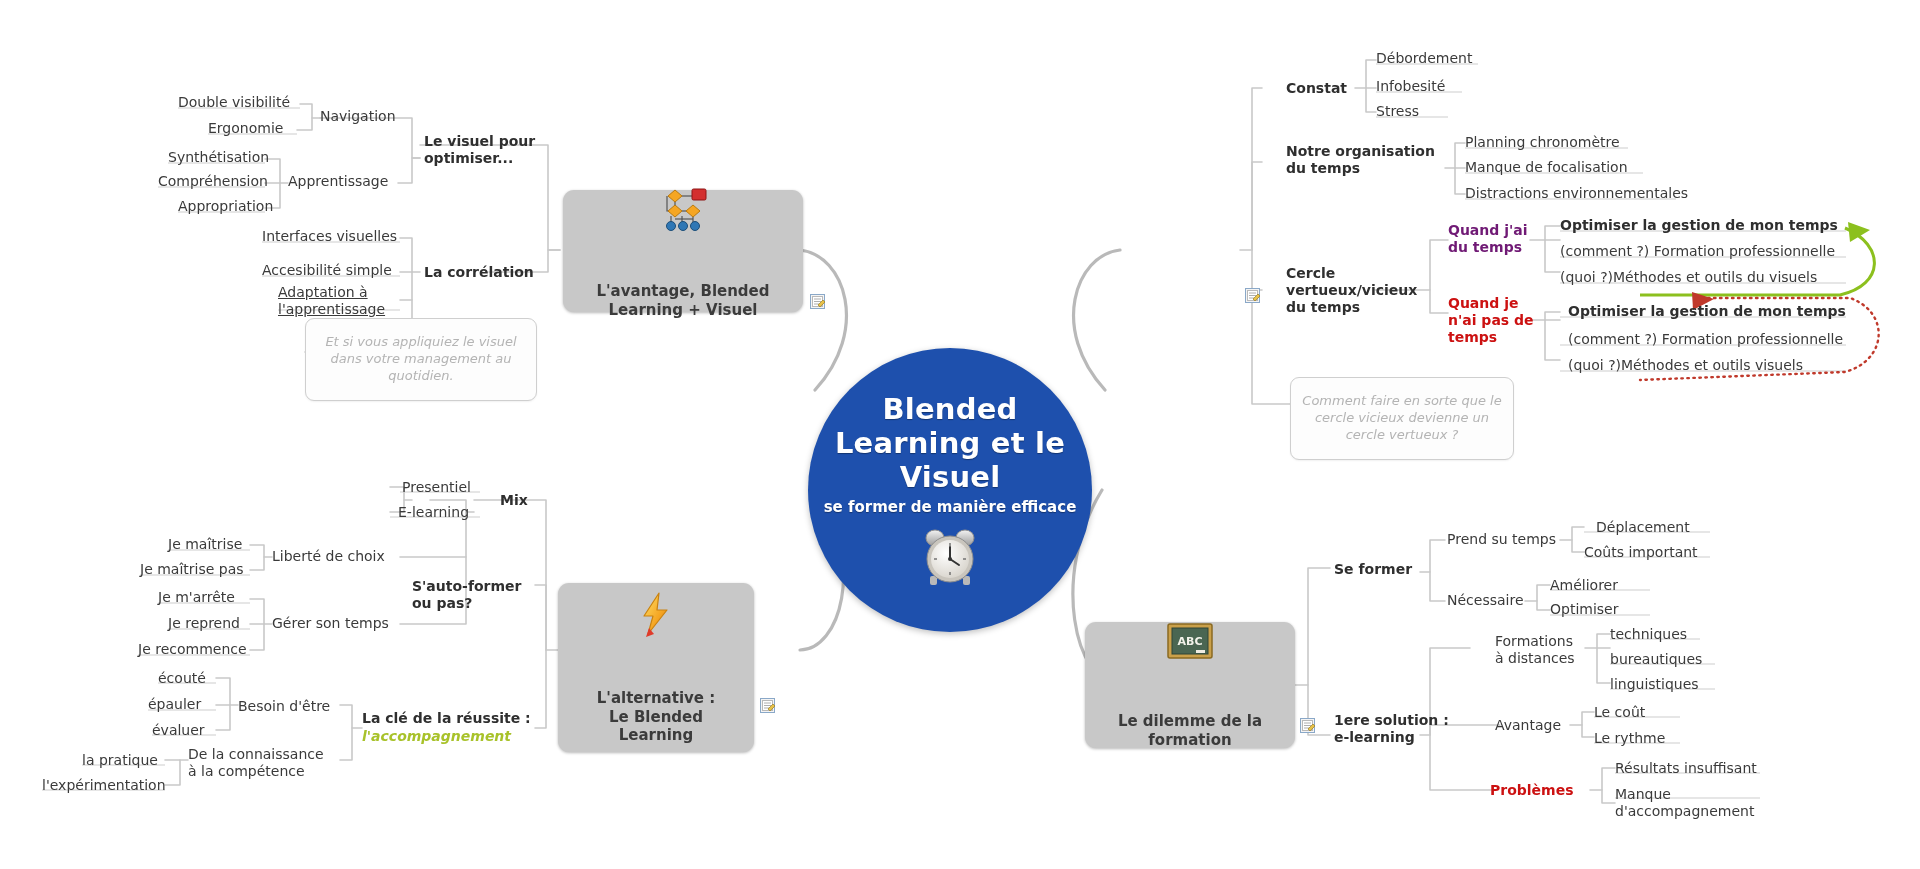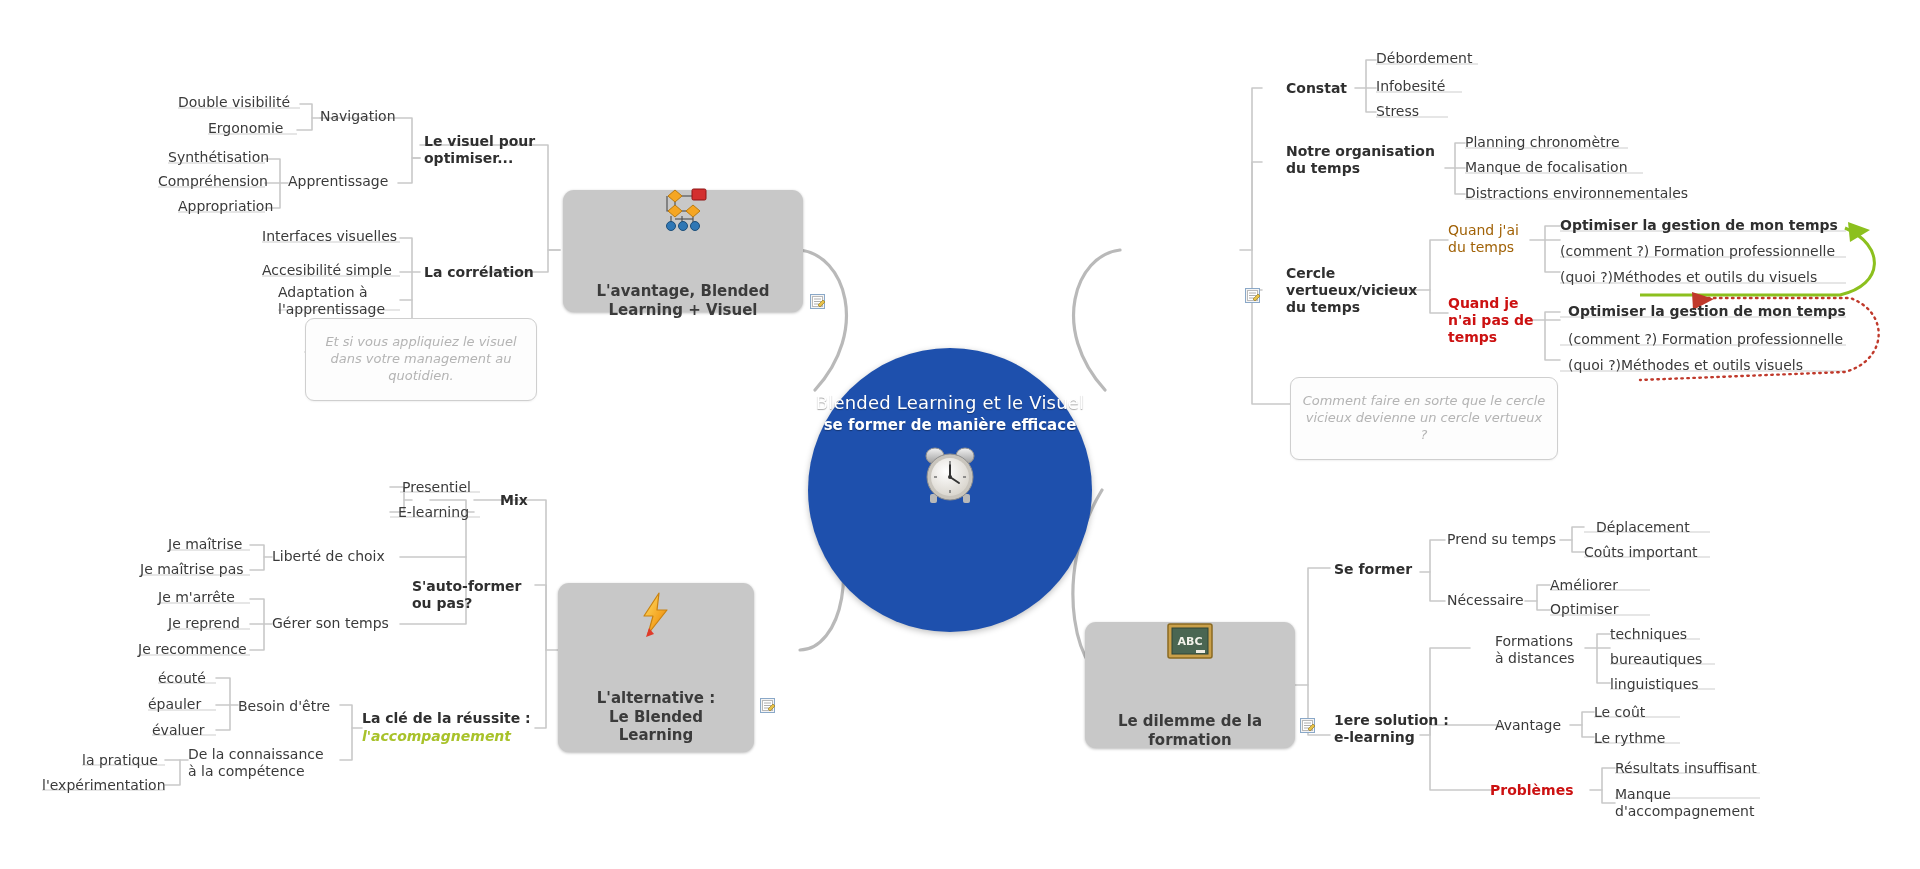--- a/index.html
+++ b/index.html
@@ -19,21 +19,21 @@
     position:absolute;
     width:284px;height:284px;border-radius:50%;
     background:#1e50ad;
     box-shadow:0 2px 6px rgba(0,0,0,.25);
     display:flex;flex-direction:column;align-items:center;
     justify-content:flex-start;
     text-align:center;color:#fff;
     padding-top:44px;box-sizing:border-box;
     z-index:6;
   }
-  .center-title{font-size:18px;font-weight:normal;line-height:1.18;letter-spacing:.2px;
+  .center-title{font-size:29px;font-weight:bold;line-height:1.18;letter-spacing:.2px;
     text-shadow:0 1px 1px rgba(0,0,0,.35);}
   .center-sub{font-size:15px;font-weight:bold;line-height:1.2;margin-top:3px;
     text-shadow:0 1px 1px rgba(0,0,0,.35);}
   .clock{margin-top:10px;font-size:56px;line-height:1;}
 
   
   .main-node{
     position:absolute;
     background:#c8c8c8;
     border-radius:11px;
@@ -53,21 +53,21 @@
   }
 
   
   .item{
     position:absolute;
     font-size:14px;color:#3a3a3a;
     white-space:pre-line;line-height:1.2;
     z-index:4;
   }
   .item.bold{font-weight:bold;color:#2f2f2f;}
-  .item.green{color:#a16207;font-weight:normal;}
+  .item.green{color:#701a75;font-weight:bold;}
   .item.red{color:#cc1111;font-weight:bold;}
 
   
   .note-bubble{
     position:absolute;
     border:1px solid #cfcfcf;border-radius:9px;
     background:#fdfdfd;
     color:#b4b4b4;font-style:italic;font-size:13px;
     text-align:center;line-height:1.3;
     padding:15px 10px;box-sizing:border-box;
@@ -398,21 +398,21 @@
   <div class="item" style="left:208px;top:120px;">Ergonomie</div>
 
   <div class="item" style="left:288px;top:173px;">Apprentissage</div>
   <div class="item" style="left:168px;top:149px;">Synthétisation</div>
   <div class="item" style="left:158px;top:173px;">Compréhension</div>
   <div class="item" style="left:178px;top:198px;">Appropriation</div>
 
   <div class="item bold" style="left:424px;top:264px;">La corrélation</div>
   <div class="item" style="left:262px;top:228px;">Interfaces visuelles</div>
   <div class="item" style="left:262px;top:262px;">Accesibilité simple</div>
-  <div class="item" style="left:278px;top:284px;">Adaptation à
+  <div class="item" style="left:278px;top:284px;text-decoration:underline;">Adaptation à
 l'apprentissage</div>
 
   <div class="note-bubble" style="left:305px;top:318px;width:232px;">Et si vous appliquiez le visuel dans votre management au quotidien.</div>
 
   <div class="item bold" style="left:1286px;top:80px;">Constat</div>
   <div class="item" style="left:1376px;top:50px;">Débordement</div>
   <div class="item" style="left:1376px;top:78px;">Infobesité</div>
   <div class="item" style="left:1376px;top:103px;">Stress</div>
 
   <div class="item bold" style="left:1286px;top:143px;">Notre organisation
@@ -431,21 +431,21 @@
   <div class="item" style="left:1560px;top:243px;">(comment ?) Formation professionnelle</div>
   <div class="item" style="left:1560px;top:269px;">(quoi ?)Méthodes et outils du visuels</div>
 
   <div class="item red" style="left:1448px;top:295px;">Quand je
 n'ai pas de
 temps</div>
   <div class="item bold" style="left:1568px;top:303px;">Optimiser la gestion de mon temps</div>
   <div class="item" style="left:1568px;top:331px;">(comment ?) Formation professionnelle</div>
   <div class="item" style="left:1568px;top:357px;">(quoi ?)Méthodes et outils visuels</div>
 
-  <div class="note-bubble" style="left:1290px;top:377px;width:268px;">Comment faire en sorte que le cercle vicieux devienne un cercle vertueux ?</div>
+  <div class="note-bubble" style="left:1290px;top:377px;width:224px;">Comment faire en sorte que le cercle vicieux devienne un cercle vertueux ?</div>
 
   <div class="item bold" style="left:412px;top:578px;">S'auto-former
 ou pas?</div>
 
   <div class="item bold" style="left:500px;top:492px;">Mix</div>
   <div class="item" style="left:402px;top:479px;">Presentiel</div>
   <div class="item" style="left:398px;top:504px;">E-learning</div>
 
   <div class="item" style="left:272px;top:548px;">Liberté de choix</div>
   <div class="item" style="left:168px;top:536px;">Je maîtrise</div>

